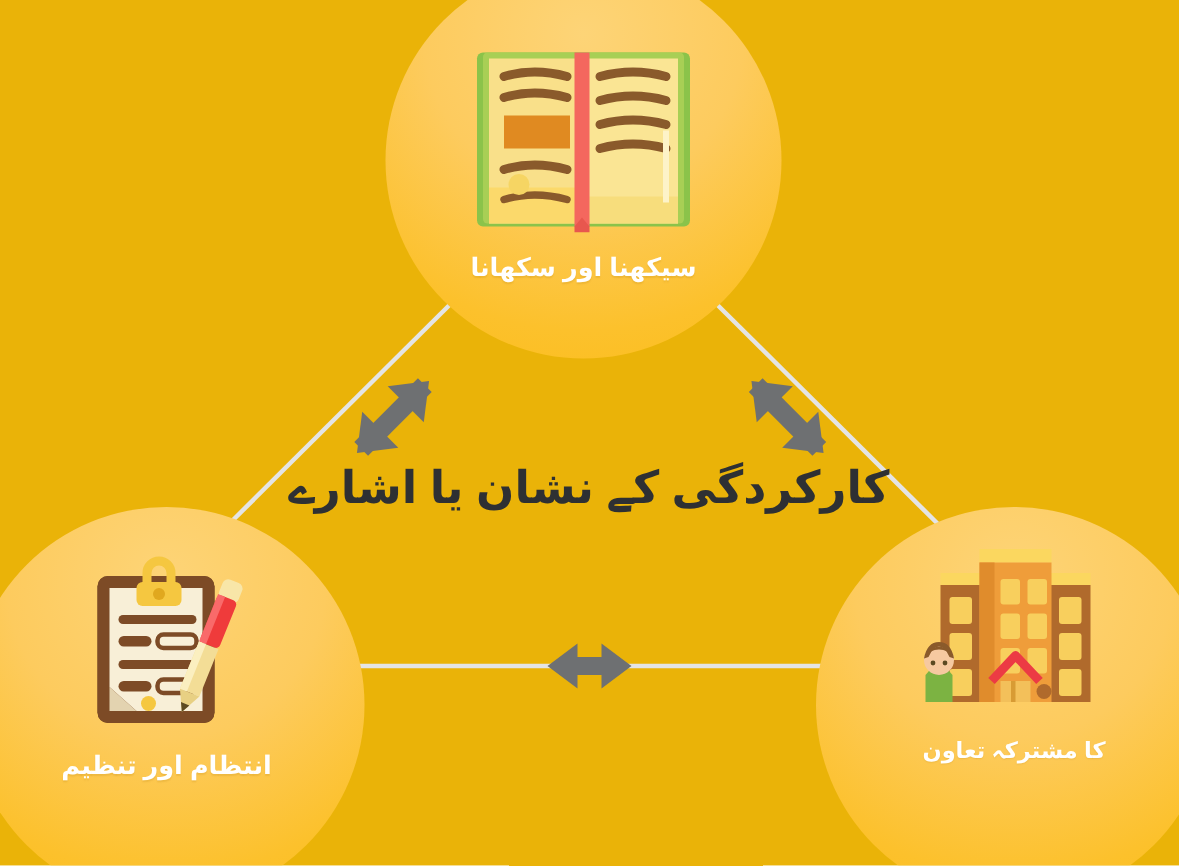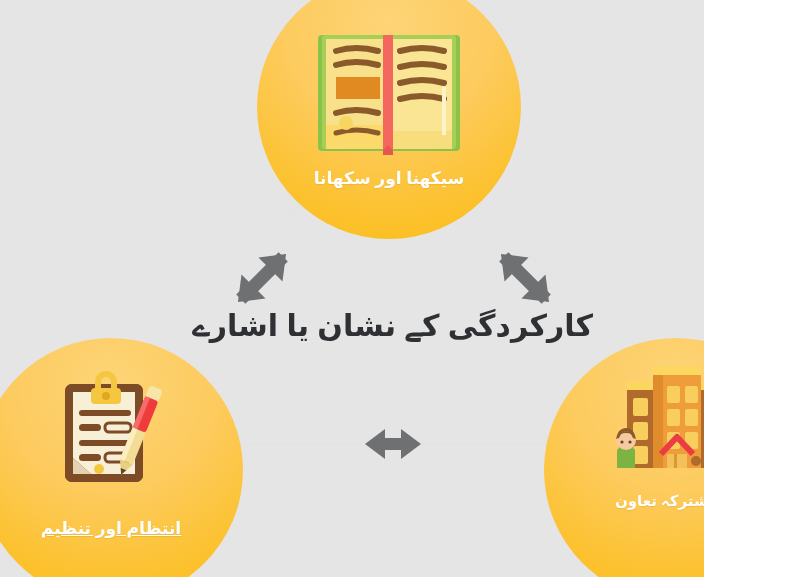--- a/index.html
+++ b/index.html
@@ -5,23 +5,23 @@
   html, body {
     margin: 0;
     padding: 0;
     background: #ffffff;
   }
   body {
     font-family: "Liberation Sans", "DejaVu Sans", sans-serif;
   }
   #stage {
     position: relative;
-    width: 704px;
+    width: 786px;
     height: 577px;
-    background: #e5e5e5;
+    background: #eab308;
     overflow: hidden;
   }
   .lines-layer, .arrows-layer {
     position: absolute;
     left: 0;
     top: 0;
     width: 786px;
     height: 577px;
   }
   .lines-layer { z-index: 1; }
@@ -68,23 +68,22 @@
   
   #node-admin {
     width: 264px;
     height: 264px;
     left: -21px;
     top: 338px;
     background: radial-gradient(circle at 50% 18%, #fdd477 0%, #fdcb5e 42%, #fcc12c 78%, #fbbd1b 100%);
   }
   #node-admin .node-icon { margin-top: 30px; }
   #node-admin .node-label {
-    margin-top: 31px;
+    margin-top: 13px;
     font-size: 17px;
-    text-decoration: underline;
   }
 
   
   #node-culture {
     width: 264px;
     height: 264px;
     left: 544px;
     top: 338px;
     background: radial-gradient(circle at 50% 18%, #fdd477 0%, #fdcb5e 42%, #fcc12c 78%, #fbbd1b 100%);
   }

